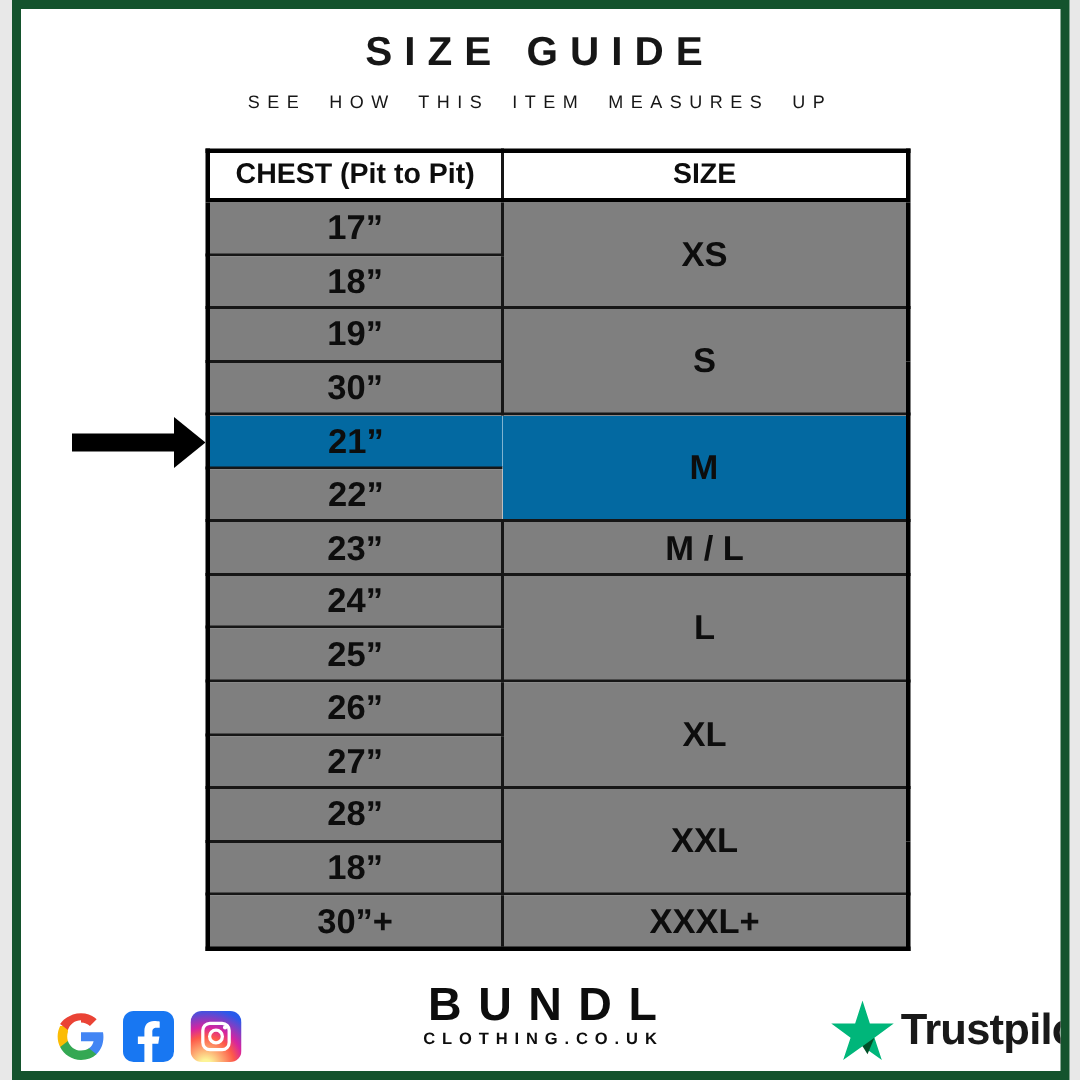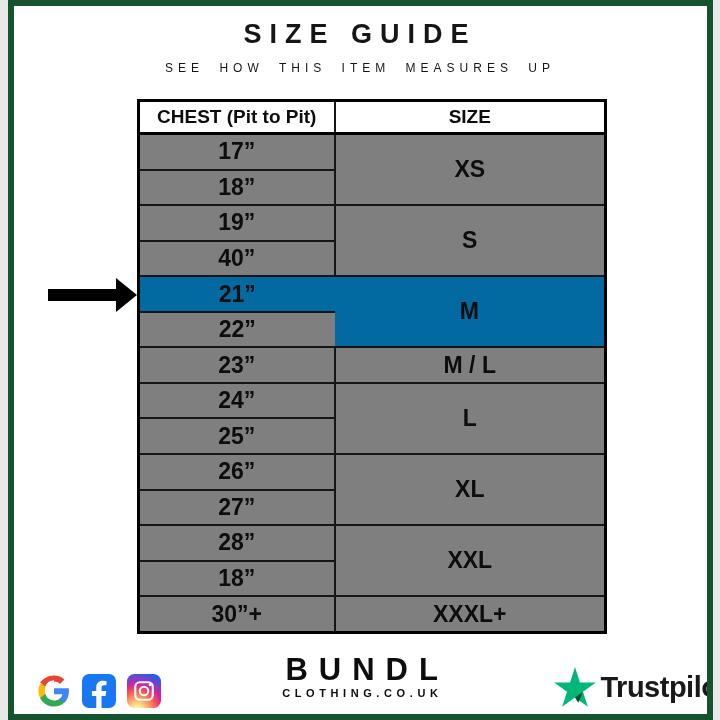--- a/index.html
+++ b/index.html
@@ -85,21 +85,21 @@
           <td rowspan="2" class="">XS</td>
         </tr>
         <tr>
           <td class="">18”</td>
         </tr>
         <tr>
           <td class="">19”</td>
           <td rowspan="2" class="">S</td>
         </tr>
         <tr>
-          <td class="">40”</td>
+          <td class="">30”</td>
         </tr>
         <tr>
           <td class="hl no-right">21”</td>
           <td rowspan="2" class="hl no-left">M</td>
         </tr>
         <tr>
           <td class="no-right">22”</td>
         </tr>
         <tr>
           <td class="">23”</td>

